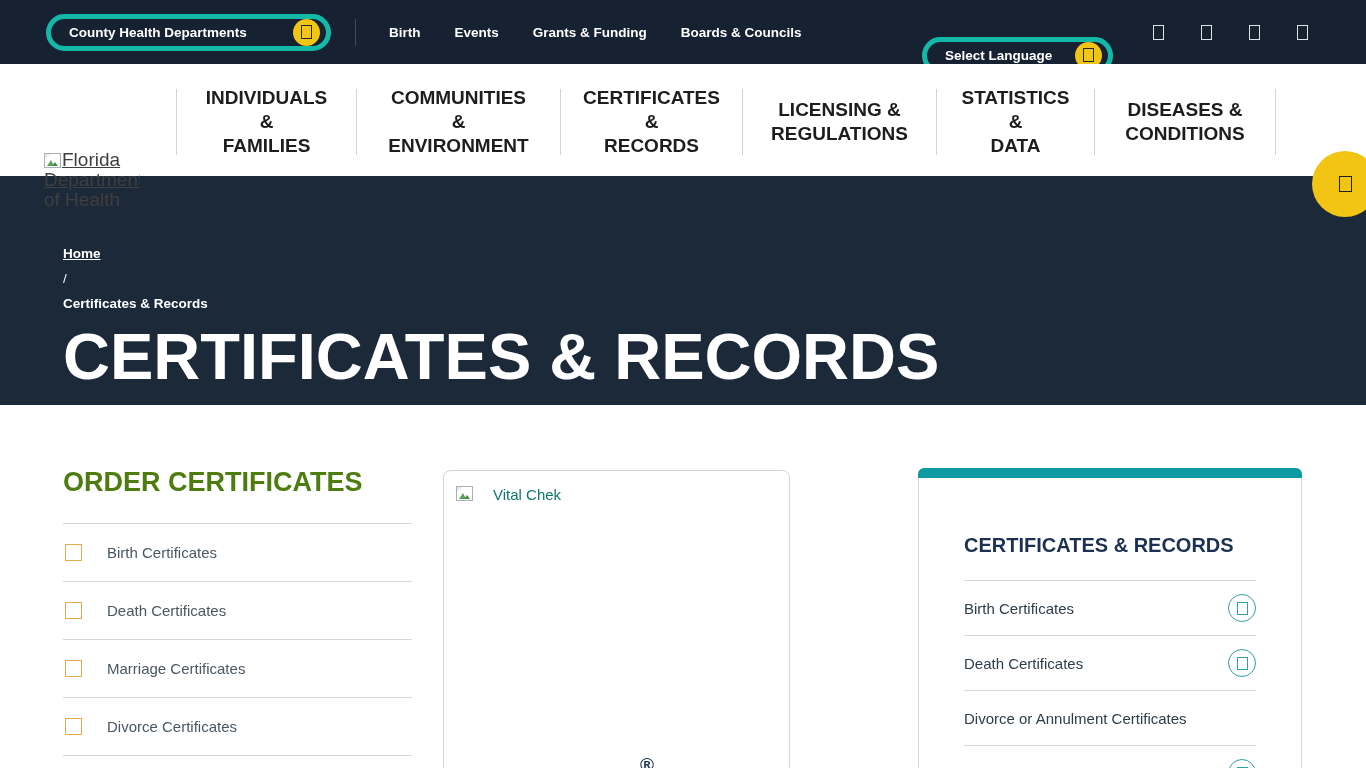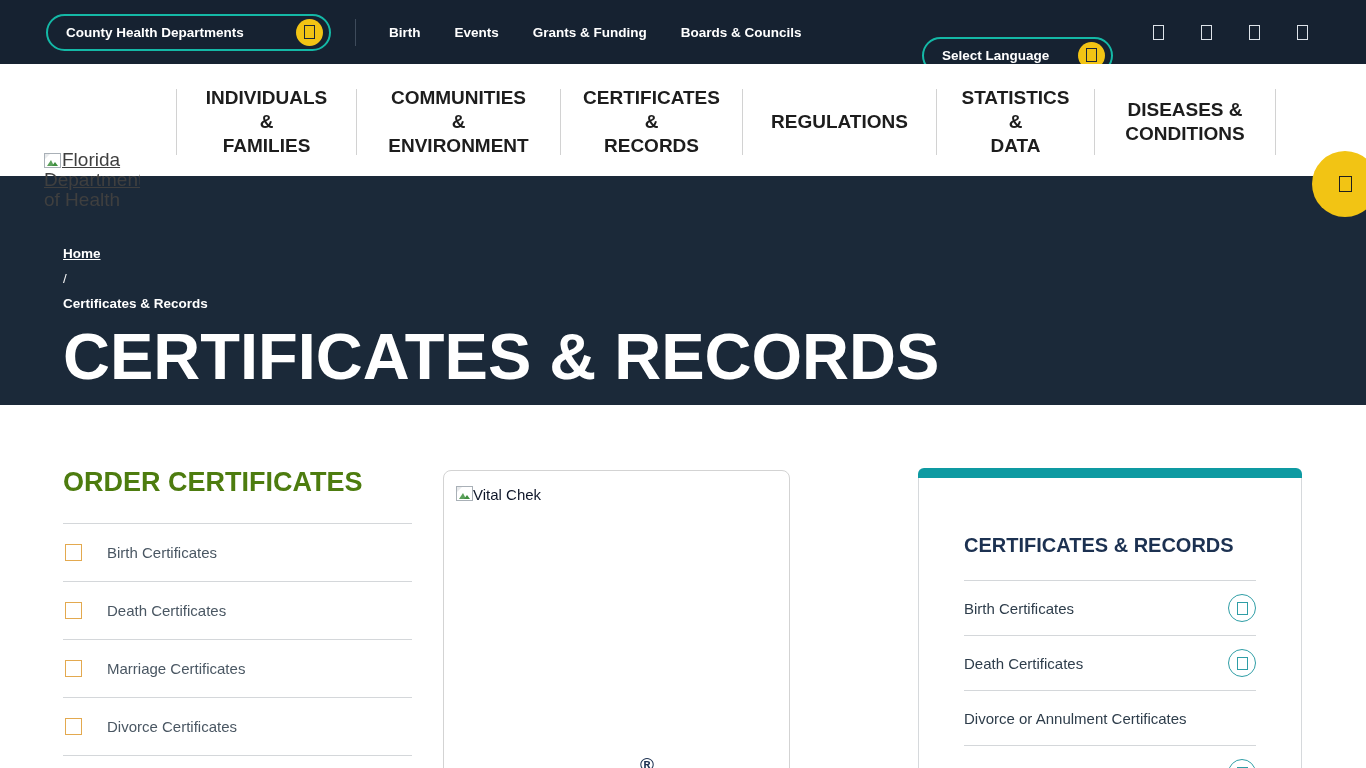--- a/index.html
+++ b/index.html
@@ -1,21 +1,21 @@
 <!DOCTYPE html>
 <html><head>
 <meta charset="utf-8">
 <style>
   * { box-sizing: border-box; }
   html, body { margin: 0; padding: 0; width: 1366px; height: 768px; overflow: hidden;
     font-family: "Liberation Sans", sans-serif; background: #fff; }
 
   
   .topbar { height: 64px; background: #162231; display: flex; align-items: center; color: #fff; }
-  .pill { height: 37px; border: 2px solid #14b8a6; border-radius: 19px; display: flex;
+  .pill { height: 37px; border: 5px solid #14b8a6; border-radius: 19px; display: flex;
     align-items: center; justify-content: space-between; padding: 0 6px 0 18px;
     font-weight: bold; font-size: 13.5px; color: #fff; cursor: pointer; background: transparent; }
   .pill-county { margin-left: 46px; width: 285px; }
   .pill-lang { width: 191px; margin-top: 46px; }
   .pill-icon { width: 27px; height: 27px; border-radius: 50%; background: #f2c414;
     display: flex; align-items: center; justify-content: center; flex: none; }
   .tofu { display: inline-block; }
   .tofu-dark { width: 11px; height: 14px; border: 1.5px solid #1b2636; }
   .tb-divider { width: 1px; height: 27px; background: #3e4b5b; margin: 0 16px 0 24px; }
   .tb-link { font-size: 13.5px; font-weight: bold; color: #fff; text-decoration: none; padding: 0 17px; }
@@ -55,21 +55,21 @@
   .order h2 { margin: 0; font-size: 27px; line-height: 30px; color: #4d7c0f; }
   .olist { margin-top: 26px; border-top: 1px solid #d4d7da; }
   .orow { height: 58px; display: flex; align-items: center; border-bottom: 1px solid #d4d7da;
     text-decoration: none; }
   .sq { width: 17px; height: 17px; border: 1px solid #e3a94f; margin-left: 2px; flex: none; }
   .orow .olabel { margin-left: 25px; font-size: 15px; color: #4a5763; }
 
   .vcard { position: absolute; left: 443px; top: 65px; width: 347px; height: 430px;
     background: #fff; border: 1px solid #d3d3d3; border-radius: 8px; }
   .vcard .alt { position: absolute; left: 12px; top: 15px; display: flex; align-items: flex-start;
-    font-size: 15px; color: #0f172a; }
+    font-size: 15px; color: #0f766e; gap: 20px; }
   .vcard .reg { position: absolute; left: 196px; top: 283px; font-size: 19px;
     font-weight: bold; color: #1c3151; }
 
   .scard { position: absolute; left: 918px; top: 63px; width: 384px; }
   .tealbar { height: 10px; background: #0e9aa2; border-radius: 6px 6px 0 0; }
   .sbody { background: #fff; border: 1px solid #d6d9dc; border-top: none; height: 322px; padding: 0 45px; }
   .sbody h3 { margin: 0; padding-top: 55px; font-size: 20px; line-height: 24px; color: #1c3151; }
   .slist { margin-top: 23px; }
   .srow { height: 55px; display: flex; align-items: center; justify-content: space-between;
     border-top: 1px solid #d4d7da; font-size: 15px; color: #2e3d4b; text-decoration: none; }
@@ -131,20 +131,21 @@
       <span>ENVIRONMENT</span>
     </a>
     <div class="vsep"></div>
     <a href="#" class="nav-item w3">
       <span>CERTIFICATES</span>
       <span>&amp;</span>
       <span>RECORDS</span>
     </a>
     <div class="vsep"></div>
     <a href="#" class="nav-item w4">
+      <span>LICENSING &amp;</span>
       <span>REGULATIONS</span>
     </a>
     <div class="vsep"></div>
     <a href="#" class="nav-item w5">
       <span>STATISTICS</span>
       <span>&amp;</span>
       <span>DATA</span>
     </a>
     <div class="vsep"></div>
     <a href="#" class="nav-item w6">

